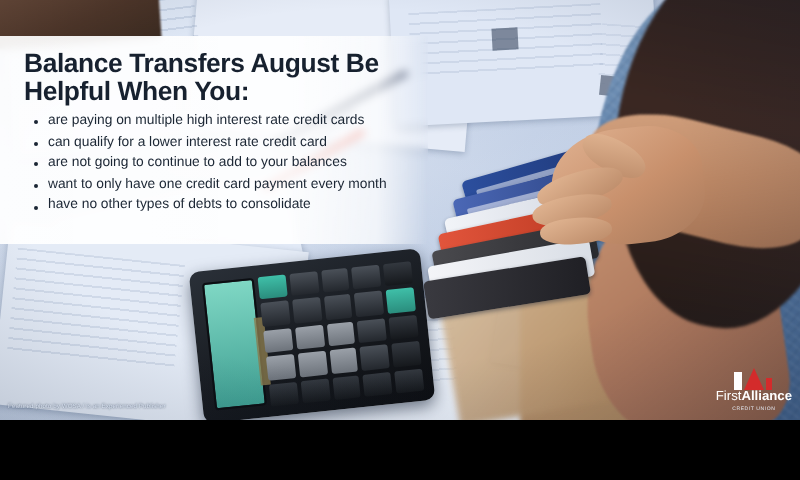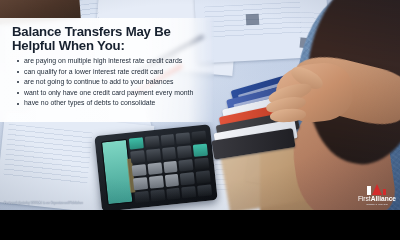--- a/index.html
+++ b/index.html
@@ -298,21 +298,21 @@
     <div class="palm"></div>
     <div class="finger thumb"></div>
     <div class="finger f1"></div>
     <div class="finger f2"></div>
     <div class="finger f3"></div>
 
     <div class="vignette"></div>
   </div>
 
   <div class="panel">
-    <div class="headline">Balance Transfers May Be Helpful When You:</div>
+    <div class="headline">Balance Transfers August Be Helpful When You:</div>
     <ul class="bullets">
       <li>are paying on multiple high interest rate credit cards</li>
       <li>can qualify for a lower interest rate credit card</li>
       <li>are not going to continue to add to your balances</li>
       <li>want to only have one credit card payment every month</li>
       <li>have no other types of debts to consolidate</li>
     </ul>
   </div>
 
   <div class="credit">Featured photo by WOSA / is an Experienced Publisher</div>

